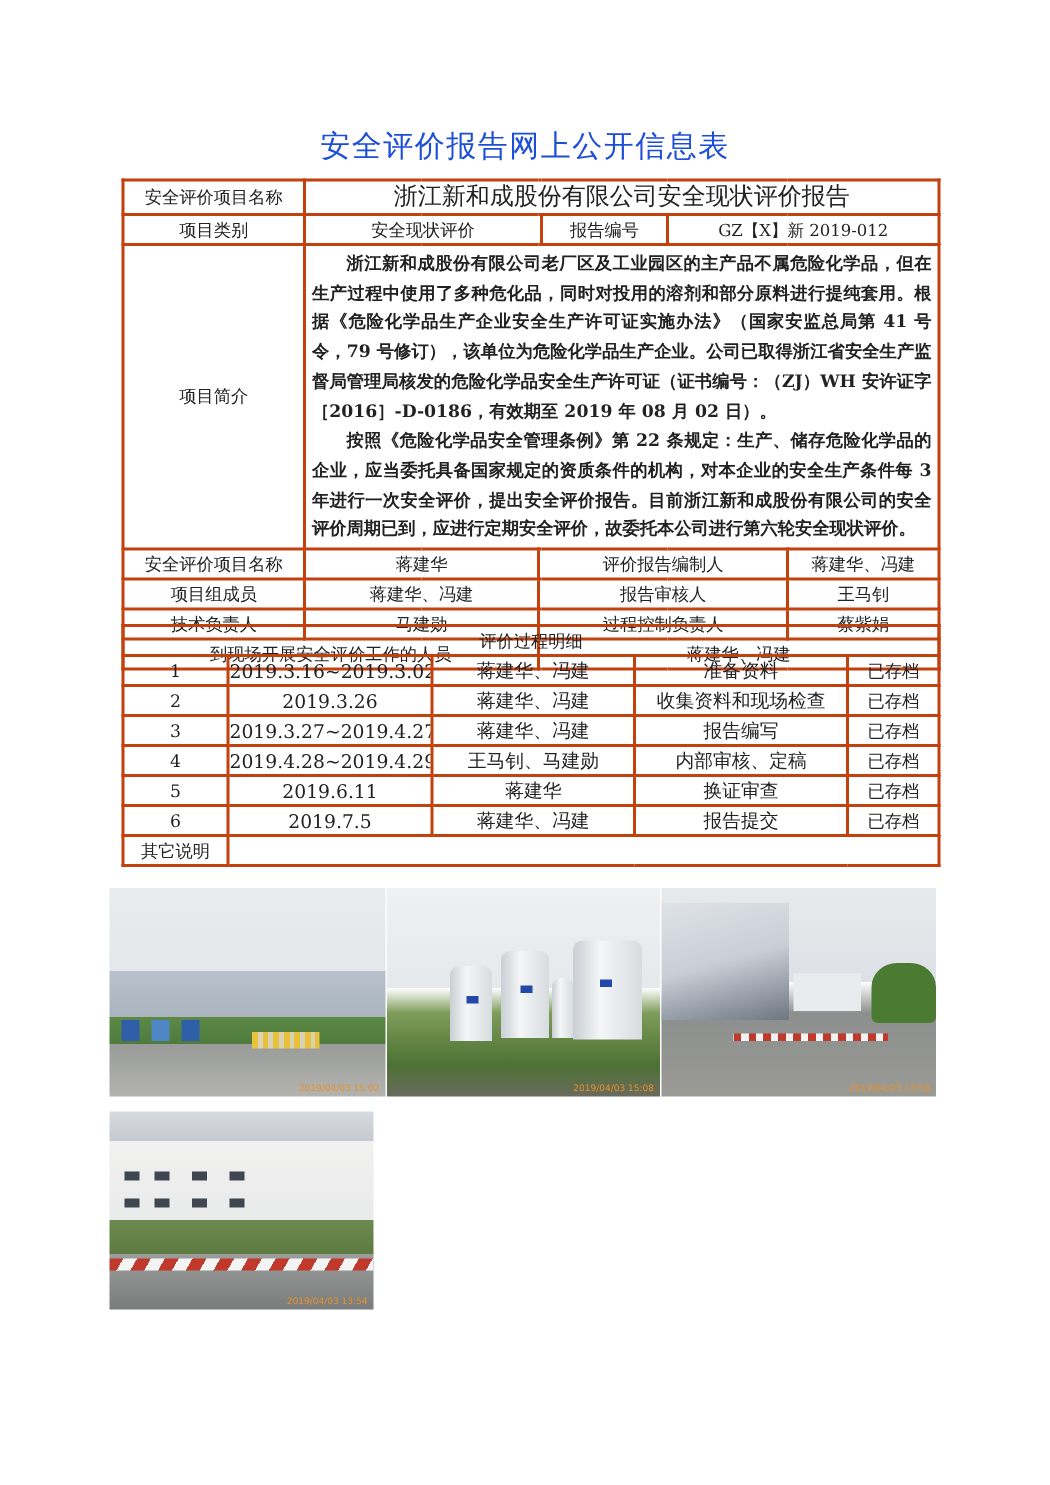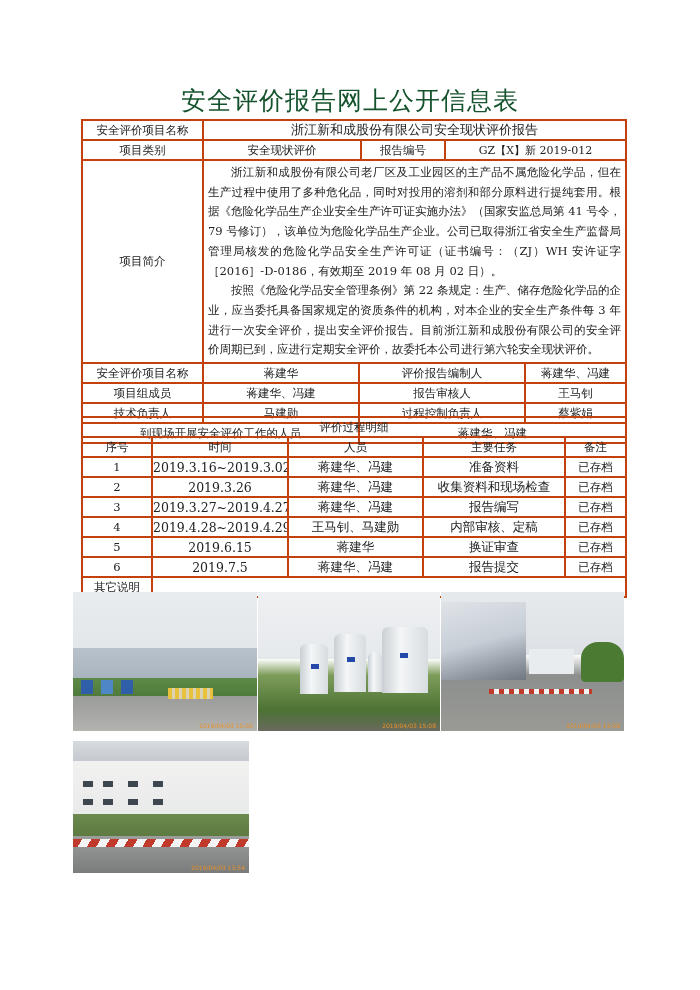--- a/index.html
+++ b/index.html
@@ -3,38 +3,38 @@
   <meta charset="utf-8">
   <style>
     html, body { margin: 0; padding: 0; background: #ffffff; }
     body {
       width: 700px; height: 990px; position: relative; overflow: hidden;
       font-family: "DejaVu Serif", "Liberation Serif", serif;
       color: #1a1a1a;
     }
     .title {
       position: absolute; left: 0; top: 84px; width: 700px;
-      text-align: center; font-size: 25px; letter-spacing: 1px;
+      text-align: center; font-size: 20px; letter-spacing: 1px;
       font-family: "DejaVu Sans", "Liberation Sans", sans-serif;
-      color: #14532d;
+      color: #1d4ed8;
     }
     table.grid {
       position: absolute; border-collapse: collapse; table-layout: fixed;
       font-size: 11.5px; color: #222;
     }
     table.grid td {
       border: 2px solid #c2410c; text-align: center; padding: 0;
       overflow: hidden; white-space: nowrap; margin-top: 14px;
     }
     #t1 { left: 81px; top: 119px; width: 544px; }
     #t1 td { height: 18px; }
     #t1 .intro td.para { text-align: left; white-space: normal; padding: 2px 4px 2px 4px; line-height: 19.7px; font-size: 11.5px; }
     #t1 .intro td { height: auto; text-align: center; }
-    .para p { margin: 0; text-indent: 2em; text-align: justify; }
-    .big { font-size: 13px; }
+    .para p { margin: 0; text-indent: 2em; text-align: justify; font-weight: bold; }
+    .big { font-size: 16px; }
     #t2 { left: 81px; top: 416px; width: 544px; }
     #t2 td { height: 18px; }
     #t2 .data td { font-size: 12.5px; }
     #t2 .data td.idx, #t2 .data td.note { font-size: 11.5px; }
     .photo {
       position: absolute; overflow: hidden;
     }
     .photo .ts {
       position: absolute; right: 4px; bottom: 2px;
       font-family: "DejaVu Sans", "Liberation Sans", sans-serif;
@@ -141,27 +141,20 @@
     <col style="width:70px">
       <col style="width:136px">
       <col style="width:135px">
       <col style="width:142px">
       <col style="width:61px">
   </colgroup>
   <tbody>
       <tr>
     <td colspan="5">评价过程明细</td>
   </tr>
-  <tr>
-    <td>序号</td>
-    <td>时间</td>
-    <td>人员</td>
-    <td>主要任务</td>
-    <td>备注</td>
-  </tr>
   <tr class="data">
     <td class="idx">1</td>
     <td>2019.3.16~2019.3.02</td>
     <td>蒋建华、冯建</td>
     <td>准备资料</td>
     <td class="note">已存档</td>
   </tr>
   <tr class="data">
     <td class="idx">2</td>
     <td>2019.3.26</td>
@@ -178,21 +171,21 @@
   </tr>
   <tr class="data">
     <td class="idx">4</td>
     <td>2019.4.28~2019.4.29</td>
     <td>王马钊、马建勋</td>
     <td>内部审核、定稿</td>
     <td class="note">已存档</td>
   </tr>
   <tr class="data">
     <td class="idx">5</td>
-    <td>2019.6.15</td>
+    <td>2019.6.11</td>
     <td>蒋建华</td>
     <td>换证审查</td>
     <td class="note">已存档</td>
   </tr>
   <tr class="data">
     <td class="idx">6</td>
     <td>2019.7.5</td>
     <td>蒋建华、冯建</td>
     <td>报告提交</td>
     <td class="note">已存档</td>

